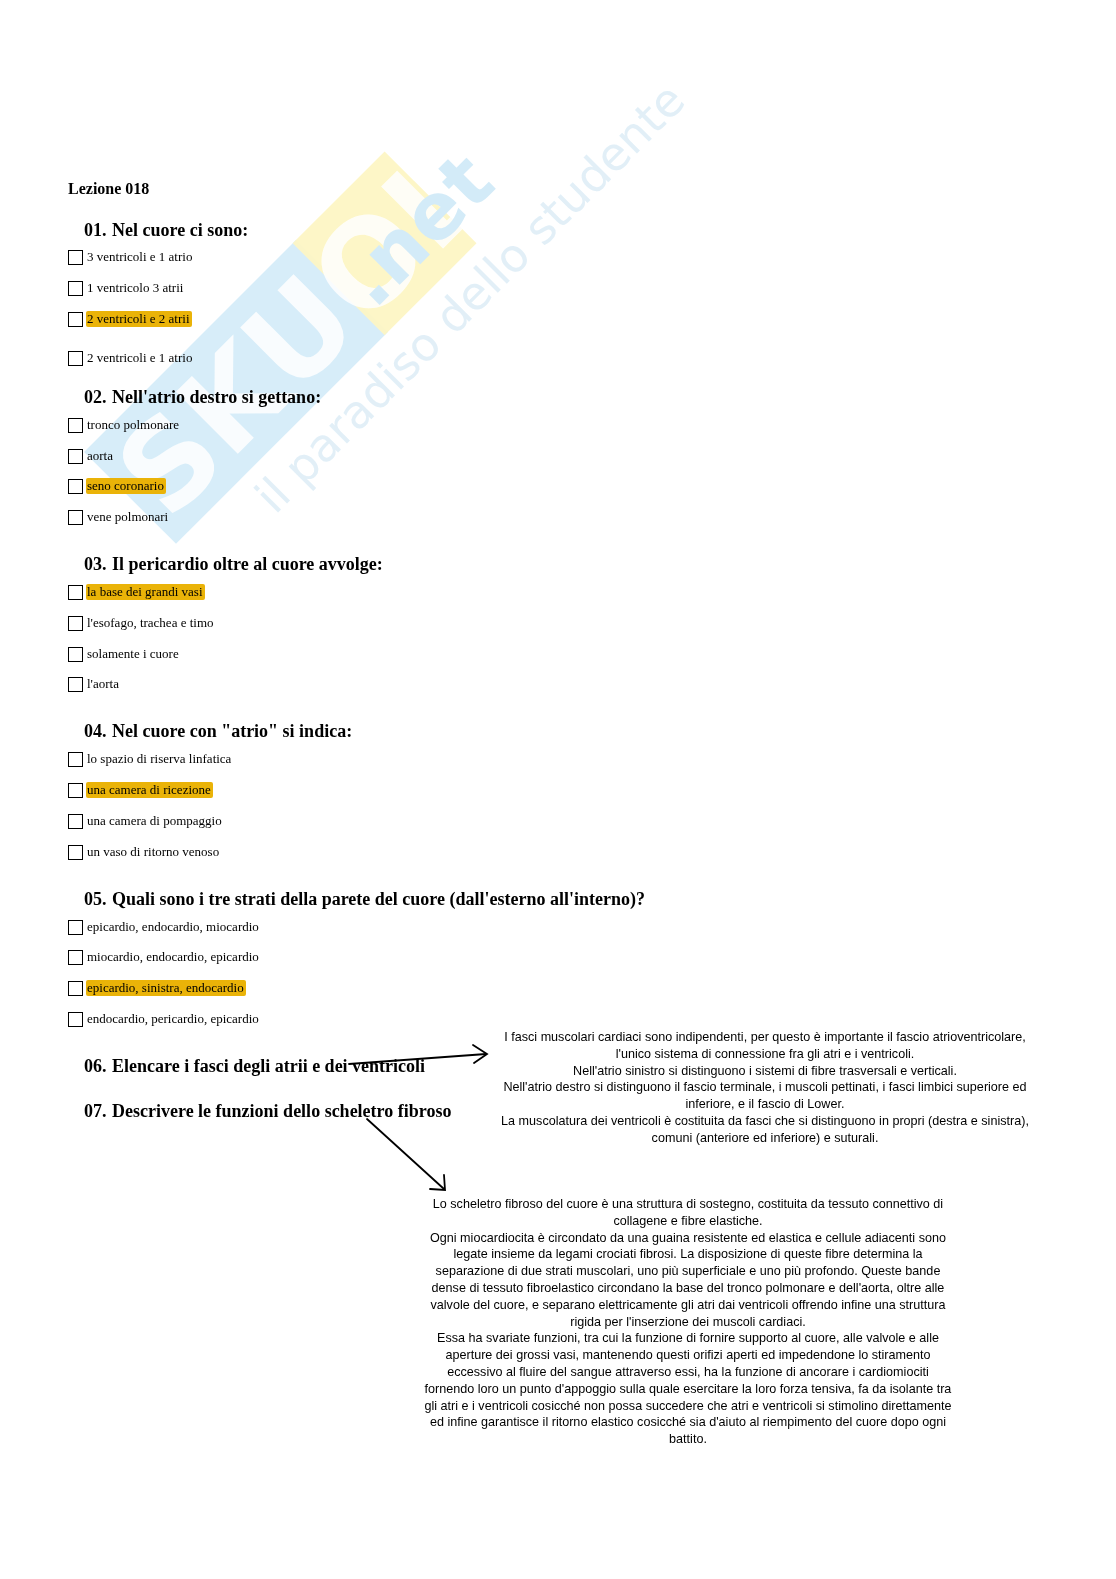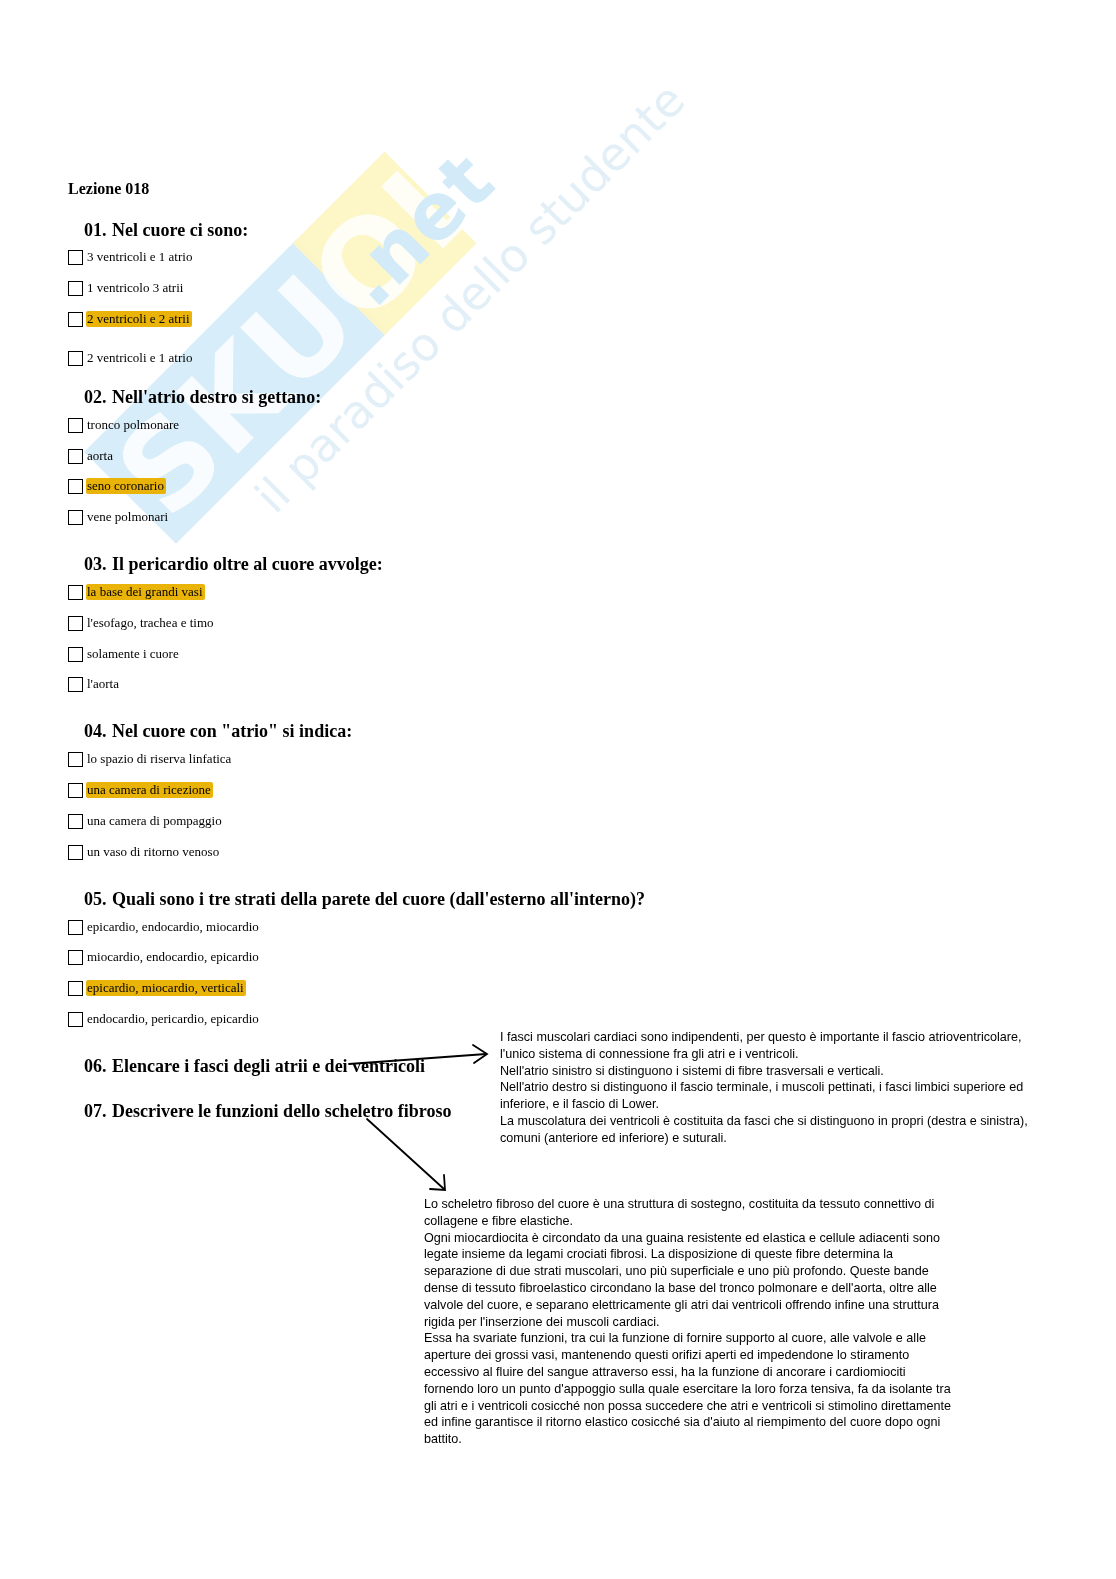--- a/index.html
+++ b/index.html
@@ -9,21 +9,21 @@
   .serif { font-family: "Liberation Serif", "DejaVu Serif", serif; }
   .sans { font-family: "Liberation Sans", "DejaVu Sans", sans-serif; }
   .title { position: absolute; left: 68px; top: 180px; font-size: 16px; font-weight: bold; z-index: 1; }
   .question { position: absolute; left: 84px; font-size: 18px; font-weight: bold; z-index: 1; white-space: nowrap; }
   .question .num { display: inline-block; width: 28px; }
   .option { position: absolute; left: 68px; height: 18px; display: flex; align-items: center; font-size: 13px; z-index: 1; white-space: nowrap; font-family: Liberation Serif, serif; }
   .cb { width: 15px; height: 15px; border: 1.5px solid #000; box-sizing: border-box; margin-right: 3px; background: #fff; flex: 0 0 auto; }
   .opt-label { padding: 0 2px 0 1px; line-height: 16px; }
   .opt-label.hl { background: #eab308; border-radius: 2px; }
   .answer { position: absolute; font-size: 12.6px; line-height: 16.8px; z-index: 1; }
-  .answer p { margin: 0; }
+  .answer p { margin: 0; text-align: center; }
   .arrows { position: absolute; left: 0; top: 0; width: 1116px; height: 1579px; z-index: 1; pointer-events: none; }
 </style>
 </head>
 <body>
 
 <div class="page">
 
   <svg class="watermark" viewBox="0 0 1116 1579">
     <g transform="translate(275,360) rotate(-45)">
       <rect x="-200" y="-70" width="300" height="130" fill="#d3ebf8" opacity="0.9"></rect>
@@ -122,21 +122,21 @@
   <div class="option serif" style="top:918px">
       <span class="cb"></span>
       <span class="opt-label">epicardio, endocardio, miocardio</span>
     </div>
   <div class="option serif" style="top:948px">
       <span class="cb"></span>
       <span class="opt-label">miocardio, endocardio, epicardio</span>
     </div>
   <div class="option serif" style="top:979px">
       <span class="cb"></span>
-      <span class="opt-label hl">epicardio, miocardio, verticali</span>
+      <span class="opt-label hl">epicardio, sinistra, endocardio</span>
     </div>
   <div class="option serif" style="top:1010px">
       <span class="cb"></span>
       <span class="opt-label">endocardio, pericardio, epicardio</span>
     </div>
 
   <div class="question serif" style="top:1056px">
     <span class="num">06.</span><span>Elencare i fasci degli atrii e dei ventricoli</span>
   </div>
   <div class="question serif" style="top:1101px">

